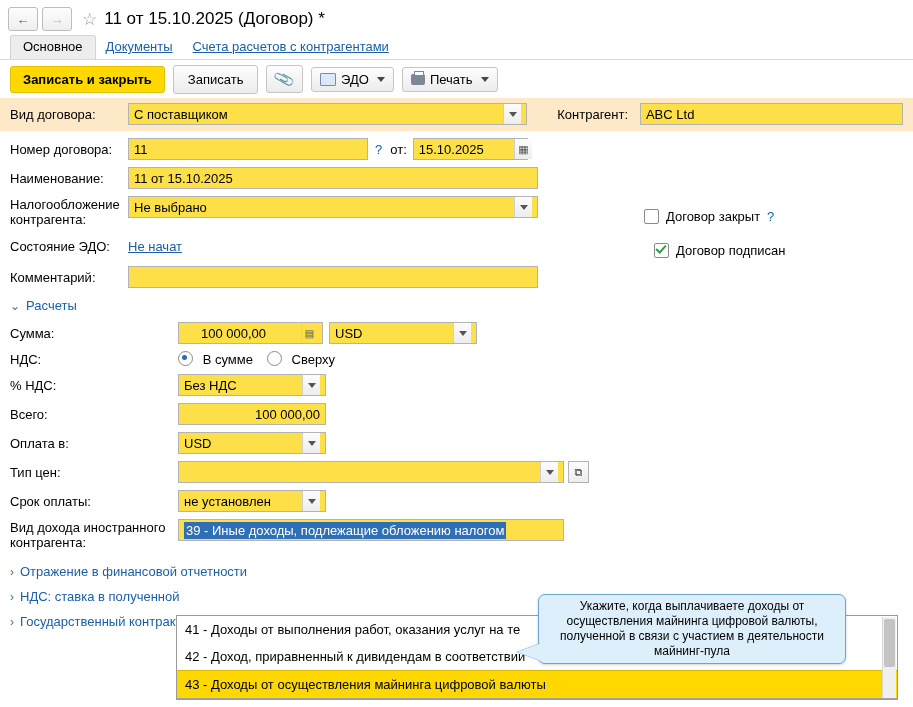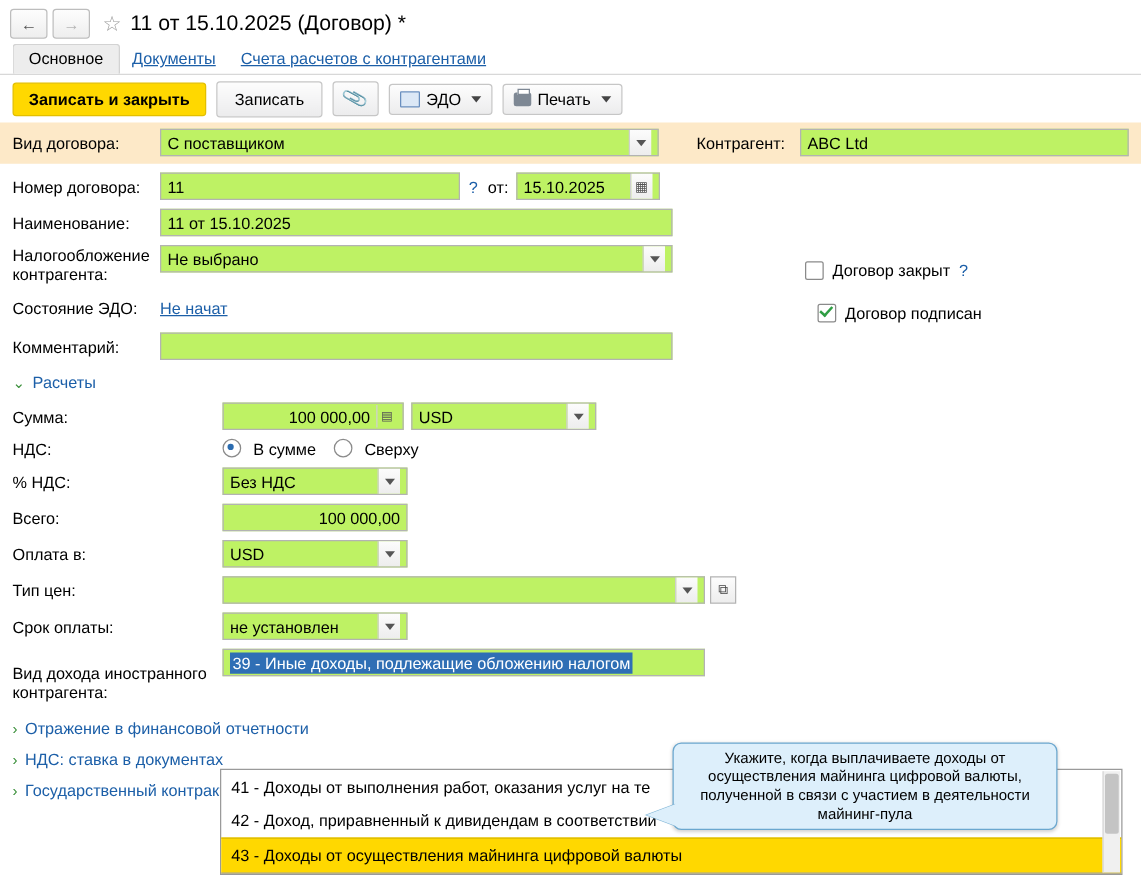--- a/index.html
+++ b/index.html
@@ -161,27 +161,28 @@
     font-size: 13px;
     color: #000;
     text-align: left;
   }
   .lbl-w {
     width: 118px;
     flex: 0 0 118px;
   }
   .field {
     border: 1px solid #b3b3b3;
-    background: #bef264;
+    background: #fde047;
     height: 22px;
     box-sizing: border-box;
     display: flex;
     align-items: center;
     padding: 0 5px;
     font-size: 13px;
+    gap: 30px;
   }
   .dropbtn {
     width: 17px;
     height: 20px;
     border-left: 1px solid #cfcfcf;
     background: linear-gradient(#fcfcfc, #ededed);
     display: flex;
     align-items: center;
     justify-content: center;
     flex: 0 0 17px;
@@ -549,33 +550,33 @@
     <div class="lbl" style="width:168px;flex:0 0 168px;">Срок оплаты:</div>
     <div class="field" style="width:148px;">
       <span>не установлен</span>
       <span class="dropbtn">
           <span class="caret"></span>
         </span>
     </div>
   </div>
 
   <div class="row" style="align-items:flex-start;">
-    <div class="lbl" style="width:168px;flex:0 0 168px;line-height:15px;margin-top:12px;">Вид дохода иностранного контрагента:</div>
+    <div class="lbl" style="width:168px;flex:0 0 168px;line-height:15px;margin-top:1px;">Вид дохода иностранного контрагента:</div>
     <div class="field" style="width:386px;">
       <span class="sel-text">39 - Иные доходы, подлежащие обложению налогом</span>
     </div>
   </div>
 
   <div class="section" style="margin:14px 0 10px 0;">
     <span class="chev">›</span>
     <span>Отражение в финансовой отчетности</span>
   </div>
   <div class="section" style="margin:10px 0 10px 0;">
     <span class="chev">›</span>
-    <span>НДС: ставка в документах</span>
+    <span>НДС: ставка в полученной</span>
   </div>
   <div class="section" style="margin:10px 0 0 0;">
     <span class="chev">›</span>
     <span>Государственный контракт</span>
   </div>
 
 </div>
 
 <div class="ddlist">
   <div class="dditem">41 - Доходы от выполнения работ, оказания услуг на те</div>

